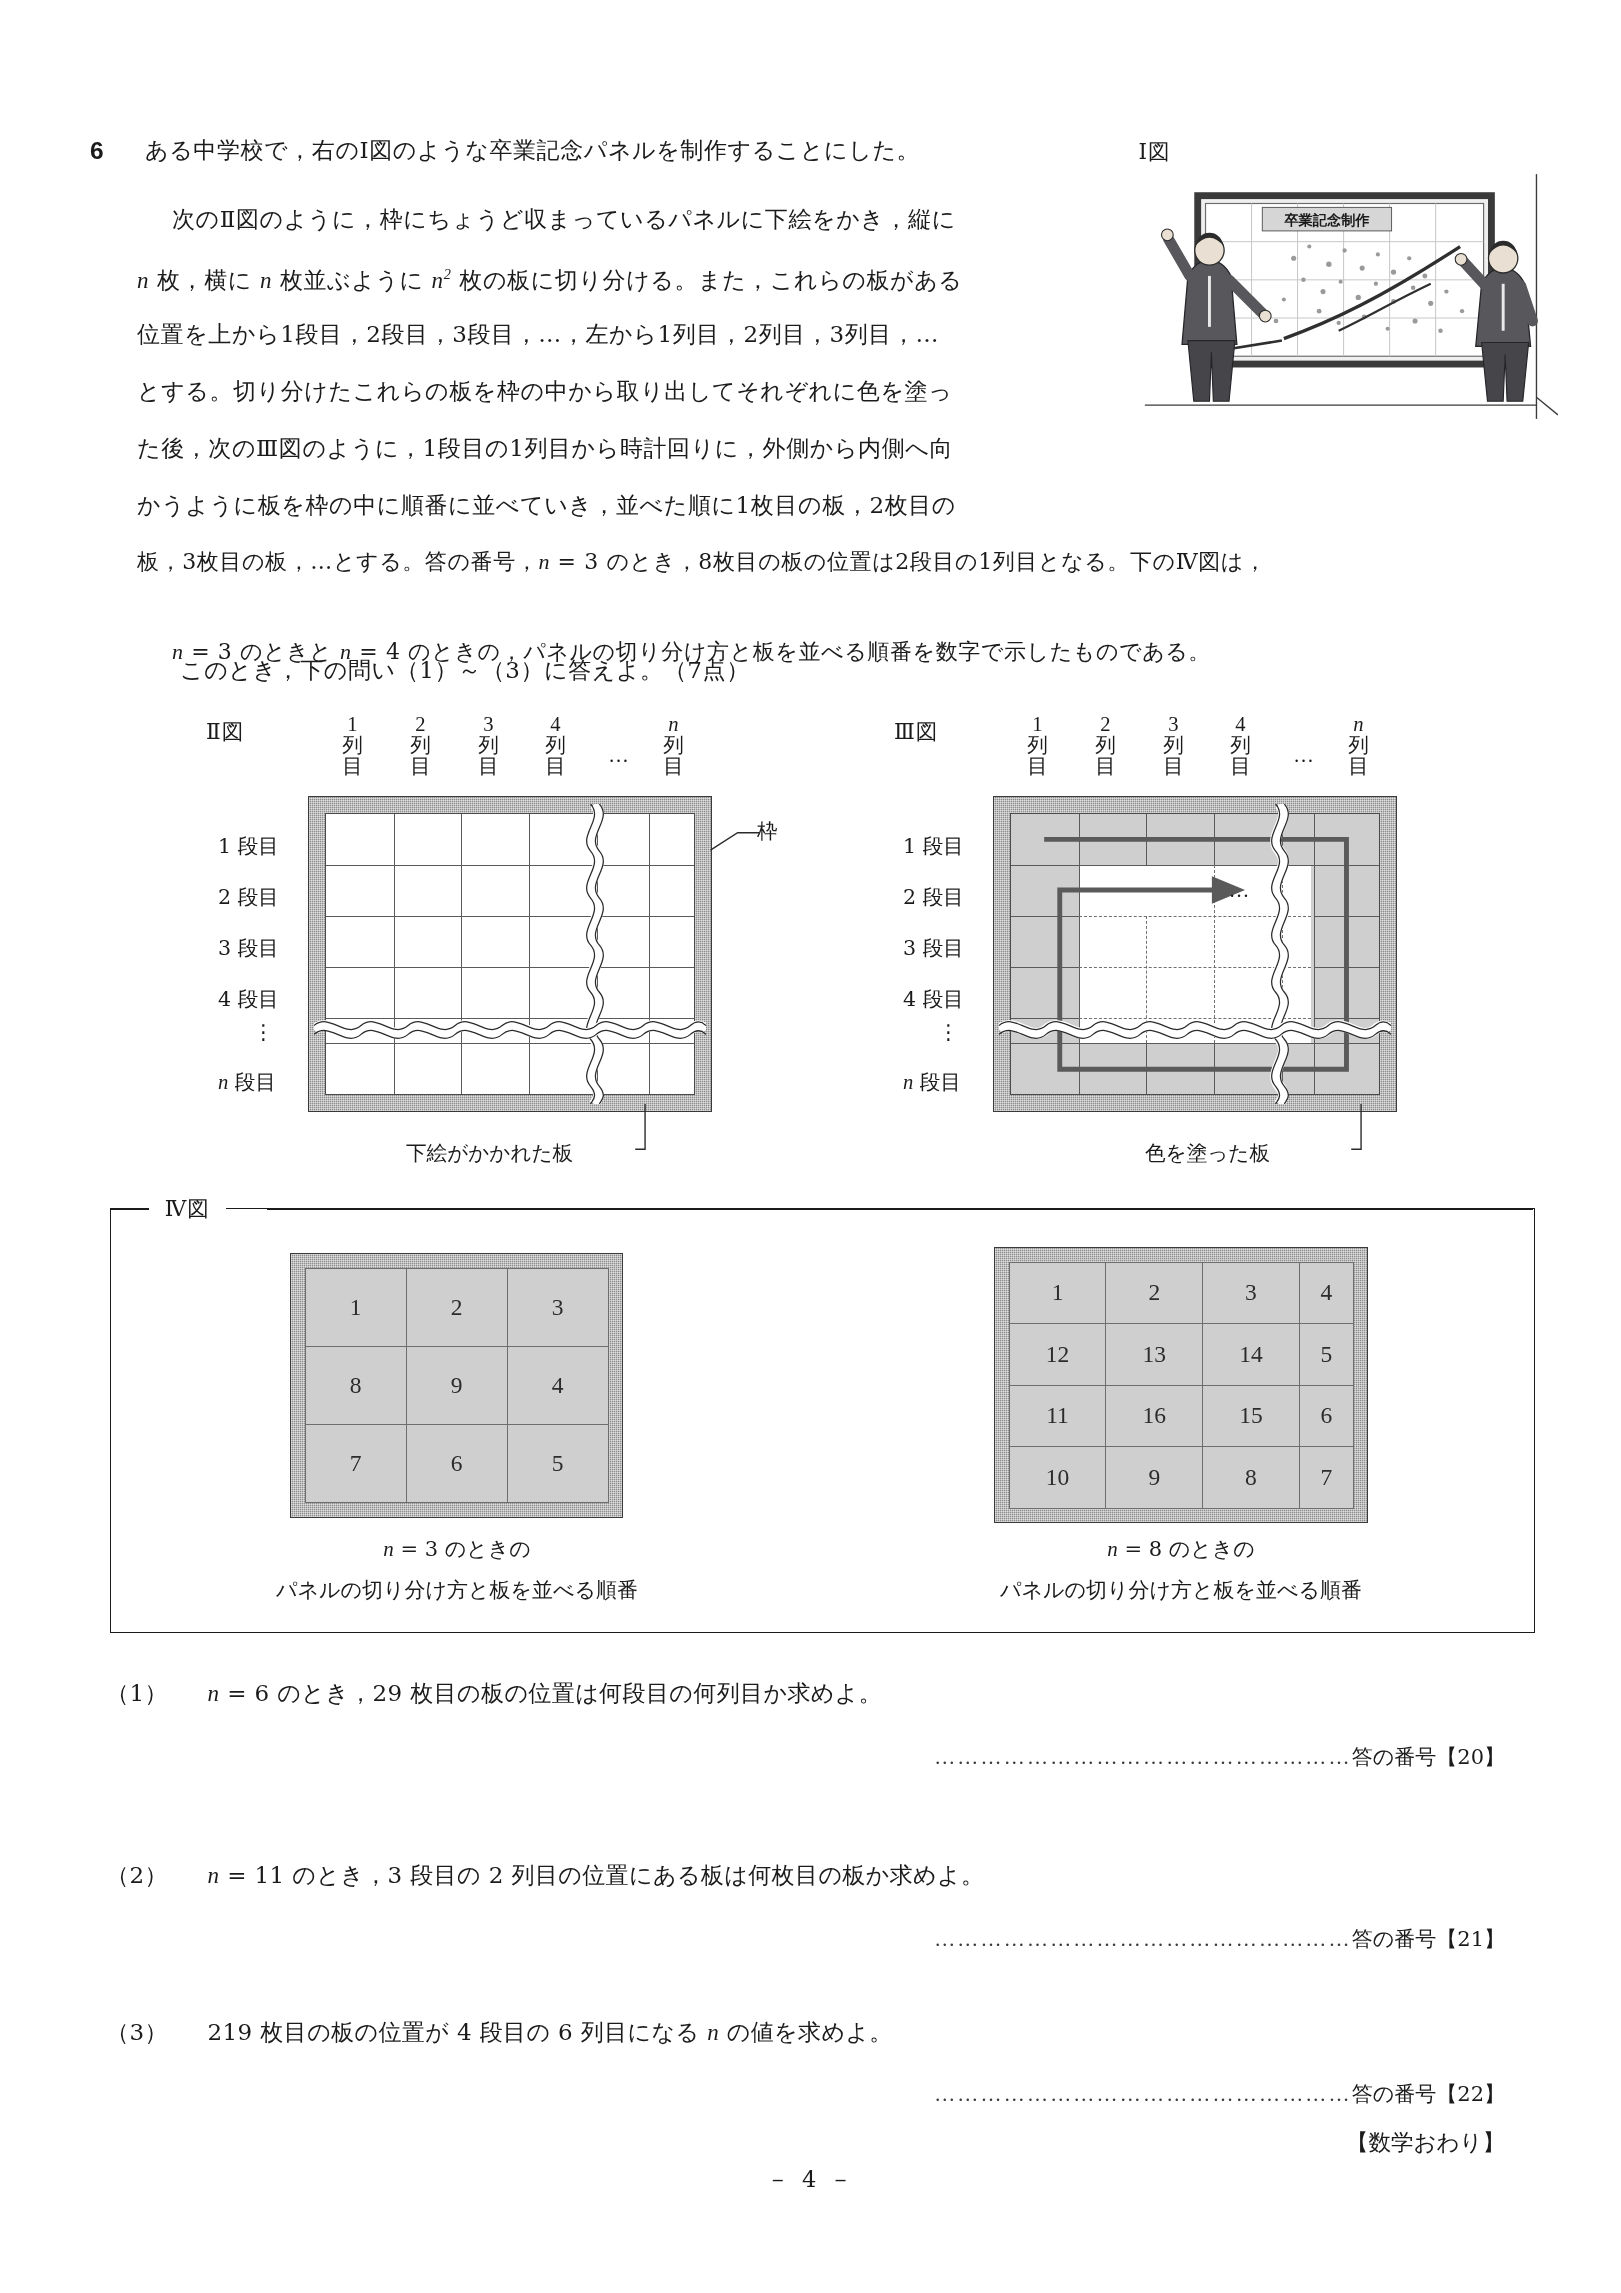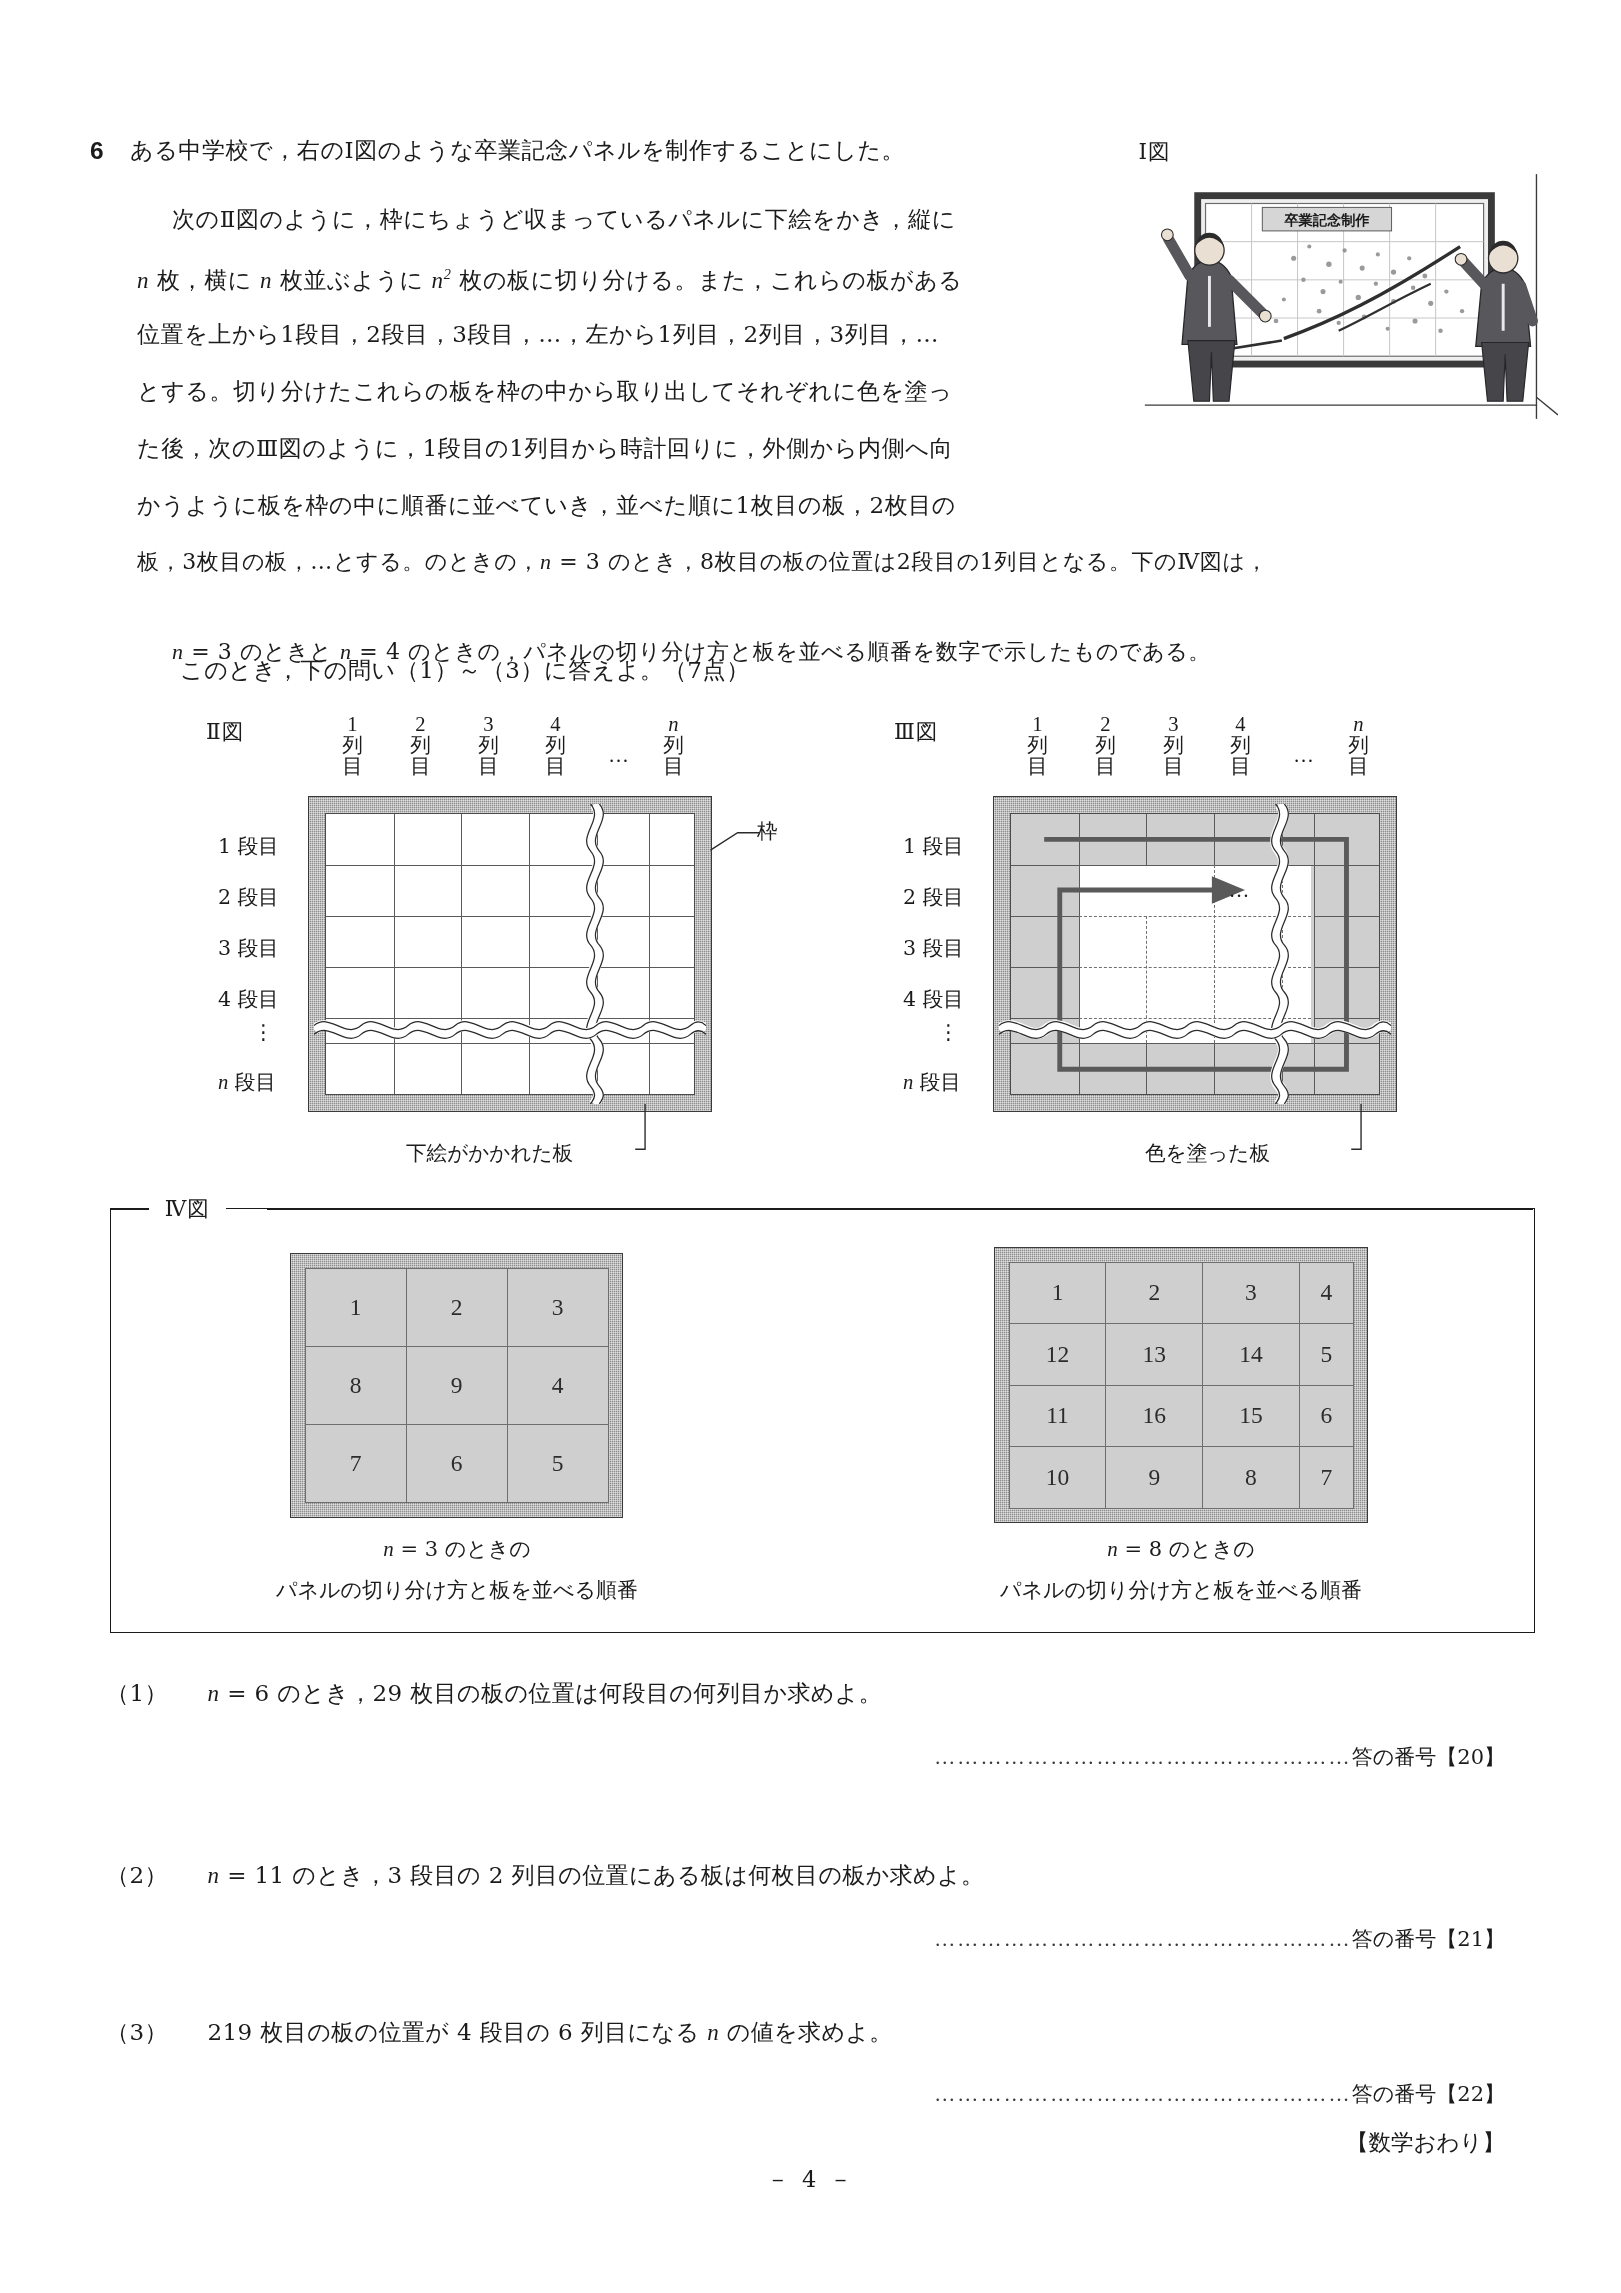--- a/index.html
+++ b/index.html
@@ -100,34 +100,34 @@
   #finish{position:absolute;right:116px;top:2081px;font-size:22.5px;white-space:nowrap;}
   #pageno{position:absolute;left:0;right:0;top:2164px;text-align:center;font-size:22.5px;letter-spacing:2.9px;}
 </style>
 </head>
 <body>
 
 <div class="page">
 
   <div id="prob-num">6</div>
 
-  <div class="line jp" style="left:130px;top:139px;">ある中学校で，右のⅠ図のような卒業記念パネルを制作することにした。</div>
+  <div class="line jp" style="left:145px;top:139px;">ある中学校で，右のⅠ図のような卒業記念パネルを制作することにした。</div>
   <div class="line jp" style="left:172px;top:208px;">次のⅡ図のように，枠にちょうど収まっているパネルに下絵をかき，縦に</div>
 
   <div class="line" style="left:137px;top:267px;">
     <span class="ital">n</span><span class="jp"> 枚，横に </span><span class="ital">n</span><span class="jp"> 枚並ぶように </span><span class="ital">n</span><span class="sup">2</span><span class="jp"> 枚の板に切り分ける。また，これらの板がある</span>
   </div>
 
   <div class="line jp" style="left:137px;top:323px;">位置を上から1段目，2段目，3段目，…，左から1列目，2列目，3列目，…</div>
   <div class="line jp" style="left:137px;top:380px;">とする。切り分けたこれらの板を枠の中から取り出してそれぞれに色を塗っ</div>
   <div class="line jp" style="left:137px;top:437px;">た後，次のⅢ図のように，1段目の1列目から時計回りに，外側から内側へ向</div>
   <div class="line jp" style="left:137px;top:494px;">かうように板を枠の中に順番に並べていき，並べた順に1枚目の板，2枚目の</div>
 
   <div class="line" style="left:137px;top:551px;font-size:22px;">
-    <span class="jp">板，3枚目の板，…とする。のときの，</span><span class="ital">n</span><span class="jp"> = 3 のとき，8枚目の板の位置は2段目の1列目となる。下のⅣ図は，</span>
+    <span class="jp">板，3枚目の板，…とする。答の番号，</span><span class="ital">n</span><span class="jp"> = 3 のとき，8枚目の板の位置は2段目の1列目となる。下のⅣ図は，</span>
   </div>
 
   <div class="line" style="left:172px;top:600px;font-size:22px;margin-top:41px;">
     <span class="ital">n</span><span class="jp"> = 3 のときと </span><span class="ital">n</span><span class="jp"> = 4 のときの，パネルの切り分け方と板を並べる順番を数字で示したものである。</span>
   </div>
 
   <div class="line jp" style="left:180px;top:659px;">このとき，下の問い（1）～（3）に答えよ。（7点）</div>
 
   <div id="fig1-wrap">
     <div id="fig1-label" class="jp">Ⅰ図</div>

